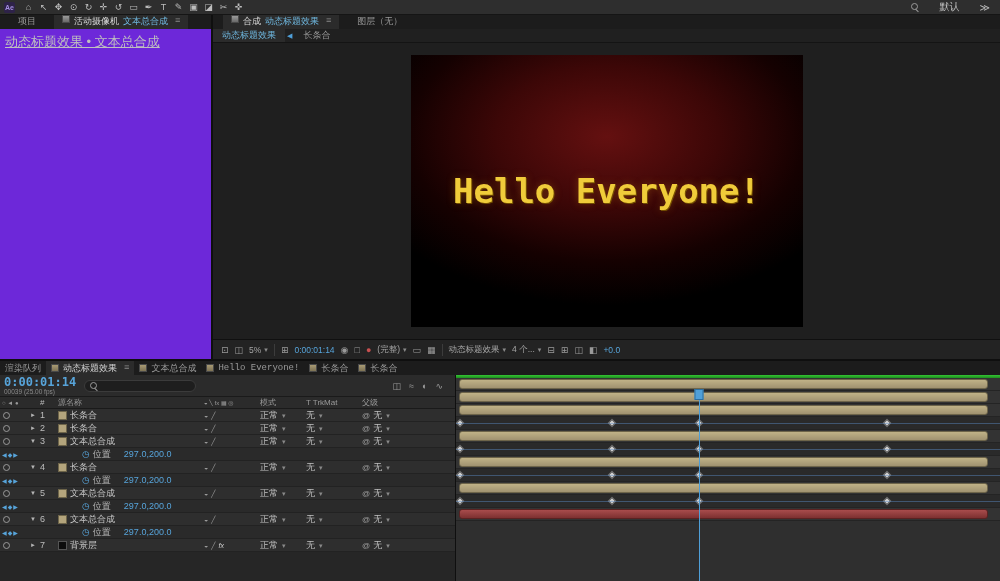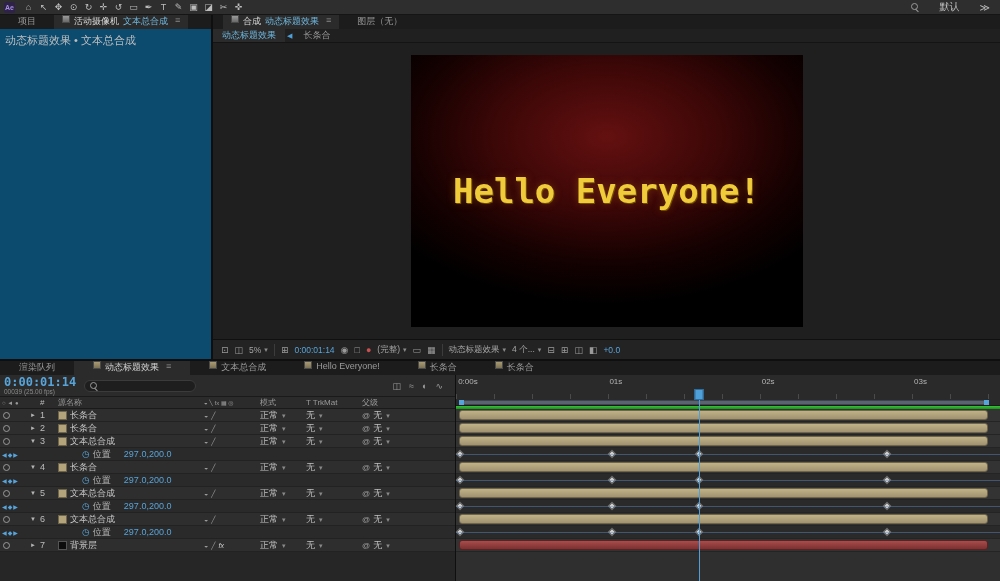--- a/index.html
+++ b/index.html
@@ -22,21 +22,21 @@
   .tabbar{flex:0 0 14px;height:14px;background:#1c1c1c;display:flex;align-items:stretch;font-size:9px;}
   .ptab{display:flex;align-items:flex-start;gap:4px;padding:0 8px;color:#999;white-space:nowrap;margin-left:10px;}
   .ptab.active{background:#2b2b2b;color:#d8d8d8;}
   .cyan{color:#6fb8e0;}
   .panel-icon{width:8px;height:8px;background:linear-gradient(#9a9a9a,#6a6a6a);border:1px solid #4a4a4a;display:inline-block;}
   .menu-glyph::before{content:"≡";color:#8a8a8a;font-size:9px;margin-left:3px;}
 
   
   .main{flex:0 0 344px;display:flex;background:#1f1f1f;min-height:0;}
   .left-panel{flex:0 0 213px;border-right:2px solid #0f0f0f;background:#262626;display:flex;flex-direction:column;}
-  .left-content{flex:1;padding:4px 5px;font-size:11px;color:#bfbfbf;background:#0c4a6e;}
+  .left-content{flex:1;padding:4px 5px;font-size:13px;color:#bfbfbf;background:#6d28d9;text-decoration:underline;}
   .comp-panel{flex:1;display:flex;flex-direction:column;min-width:0;}
   .viewer-tabs{flex:0 0 14px;background:#202020;display:flex;align-items:stretch;font-size:9px;border-bottom:1px solid #141414;}
   .vtab{padding:0 9px;display:flex;align-items:center;color:#999;}
   .vtab.active{background:#2b2b2b;color:#6fb8e0;}
   .vtab-arrow{display:flex;align-items:center;padding:0 2px;}
   .vtab-arrow::before{content:"◀";color:#4f9fd8;font-size:7px;}
   .viewer{flex:1;display:flex;align-items:center;justify-content:center;background:#1f1f1f;min-height:0;}
   .comp-frame{width:392px;height:272px;position:relative;display:flex;align-items:center;justify-content:center;
     background:radial-gradient(ellipse 68% 62% at 50% 30%, #641010 0%, #3c0707 42%, #150101 74%, #000 100%);}
   .comp-text{font-family:"DejaVu Sans Mono","Liberation Mono",monospace;font-size:34px;font-weight:bold;color:#f0cc3a;
@@ -61,21 +61,21 @@
   .i-layout2::before{content:"⊞";}
   .i-layout3::before{content:"◫";}
   .i-pixelaspect::before{content:"◧";}
   .i-shy::before{content:"◫";}
   .i-blendframes::before{content:"≈";}
   .i-mblur::before{content:"◐";}
   .i-graphed::before{content:"∿";}
 
   
   .tl-tabs{flex:0 0 16px;background:#1c1c1c;border-top:2px solid #0f0f0f;display:flex;align-items:stretch;font-size:9px;}
-  .ttab{display:flex;gap:4px;padding:0 19px;color:#9a9a9a;white-space:nowrap;}
+  .ttab{display:flex;align-items:center;gap:4px;padding:0 5px;color:#9a9a9a;white-space:nowrap;font-family:Liberation Mono, monospace;}
   .ttab.active{background:#2b2b2b;color:#d5d5d5;}
   .comp-icon{width:8px;height:8px;display:inline-block;border:1px solid #4a4a4a;
     background:linear-gradient(#a89a74,#7d7254);}
 
   
   .timeline{flex:1;display:flex;min-height:0;background:#2b2b2b;}
   .tl-left{flex:0 0 456px;display:flex;flex-direction:column;border-right:1px solid #0f0f0f;background:#2b2b2b;}
   .tl-head{flex:0 0 21px;display:flex;align-items:center;padding:1px 4px 0;gap:8px;}
   .tc-wrap{display:flex;flex-direction:column;line-height:1;}
   .tc-big{font-family:"DejaVu Sans Mono","Liberation Mono",monospace;font-size:12px;font-weight:bold;color:#57a4da;}
@@ -605,27 +605,20 @@
               <span class="pw"></span>
               <span>无</span>
               <span class="caret"></span>
             </div>
         </div>
 
       </div>
     </div>
 
     <div class="tl-graph">
-      <div class="ruler">
-        <div class="work-area"></div>
-      <span class="ruler-label" style="left: 0.4%;">0:00s</span>
-          <span class="ruler-label" style="left: 28.2%;">01s</span>
-          <span class="ruler-label" style="left: 56.2%;">02s</span>
-          <span class="ruler-label" style="left: 84.2%;">03s</span>
-        </div>
       <div class="render-bar"></div>
       <div class="graph-rows">
         <div class="g-row">
             <div class="layer-bar" style="left: 0.5%; width: 97.3%;"></div>
           </div>
         <div class="g-row">
             <div class="layer-bar" style="left: 0.5%; width: 97.3%;"></div>
           </div>
         <div class="g-row">
             <div class="layer-bar" style="left: 0.5%; width: 97.3%;"></div>

